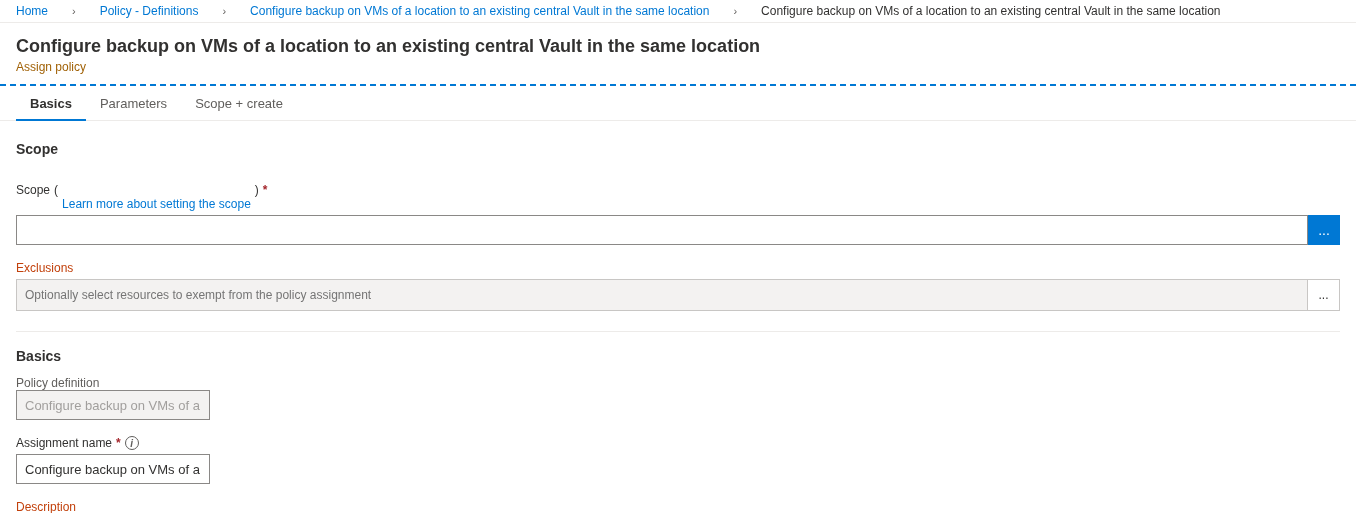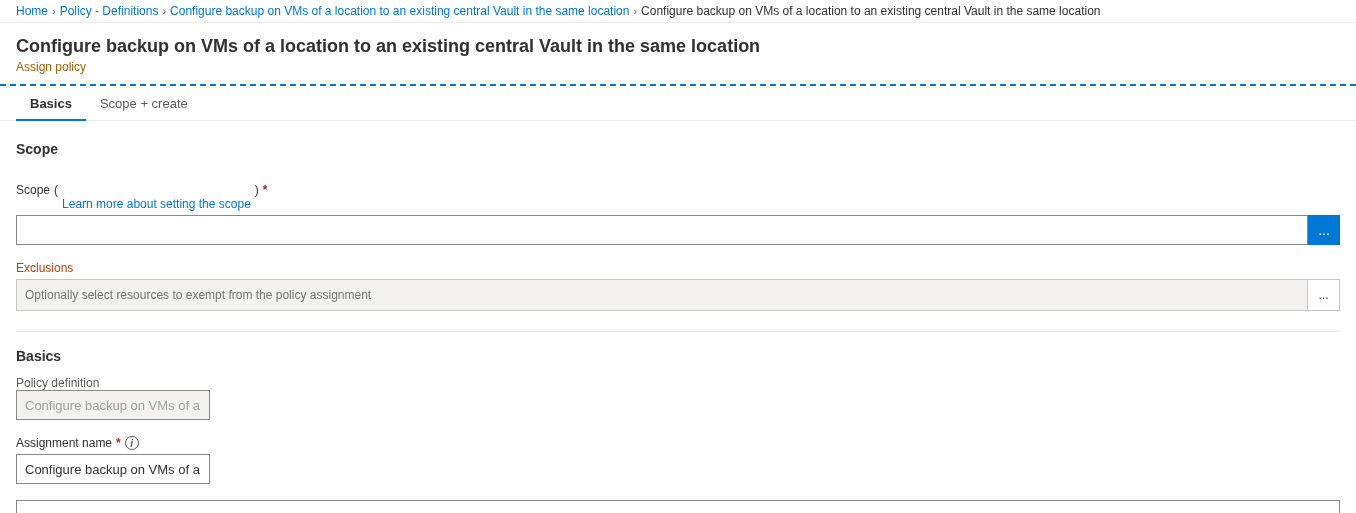--- a/index.html
+++ b/index.html
@@ -15,20 +15,21 @@
     
     .breadcrumb-bar {
       background: #fff;
       padding: 4px 16px;
       border-bottom: 1px solid #edebe9;
       display: flex;
       align-items: center;
       flex-wrap: wrap;
       font-size: 12px;
       color: #0078d4;
+      gap: 20px;
     }
     .breadcrumb-bar a {
       color: #0078d4;
       text-decoration: none;
       cursor: pointer;
     }
     .breadcrumb-sep {
       margin: 0 4px;
       color: #605e5c;
       font-size: 11px;
@@ -239,20 +240,21 @@
   <span class="breadcrumb-current">Configure backup on VMs of a location to an existing central Vault in the same location</span>
 </div>
 
 <div class="page-header">
   <div class="page-title">Configure backup on VMs of a location to an existing central Vault in the same location</div>
   <div class="page-subtitle">Assign policy</div>
 </div>
 
 <div class="tabs-bar">
   <div class="tab-item active">Basics</div>
+  <div class="tab-item">Parameters</div>
   <div class="tab-item">Scope + create</div>
 </div>
 
 <div class="content">
 
   <div class="scope-section">
     <div class="section-title">Scope</div>
 
     <div class="field-group">
       <div class="field-label">
@@ -290,17 +292,18 @@
     <div class="field-group">
       <div class="field-label">
         <span>Assignment name</span>
         <span class="required-star">*</span>
         <span class="info-icon">i</span>
       </div>
       <input type="text" class="text-input" value="Configure backup on VMs of a location to an existing central Vault in the same location" style="">
     </div>
 
     <div class="field-group">
+      <div class="field-label-plain">Description</div>
       <textarea class="textarea-input" style=""></textarea>
     </div>
   </div>
 
 </div>
 
 </body></html>

